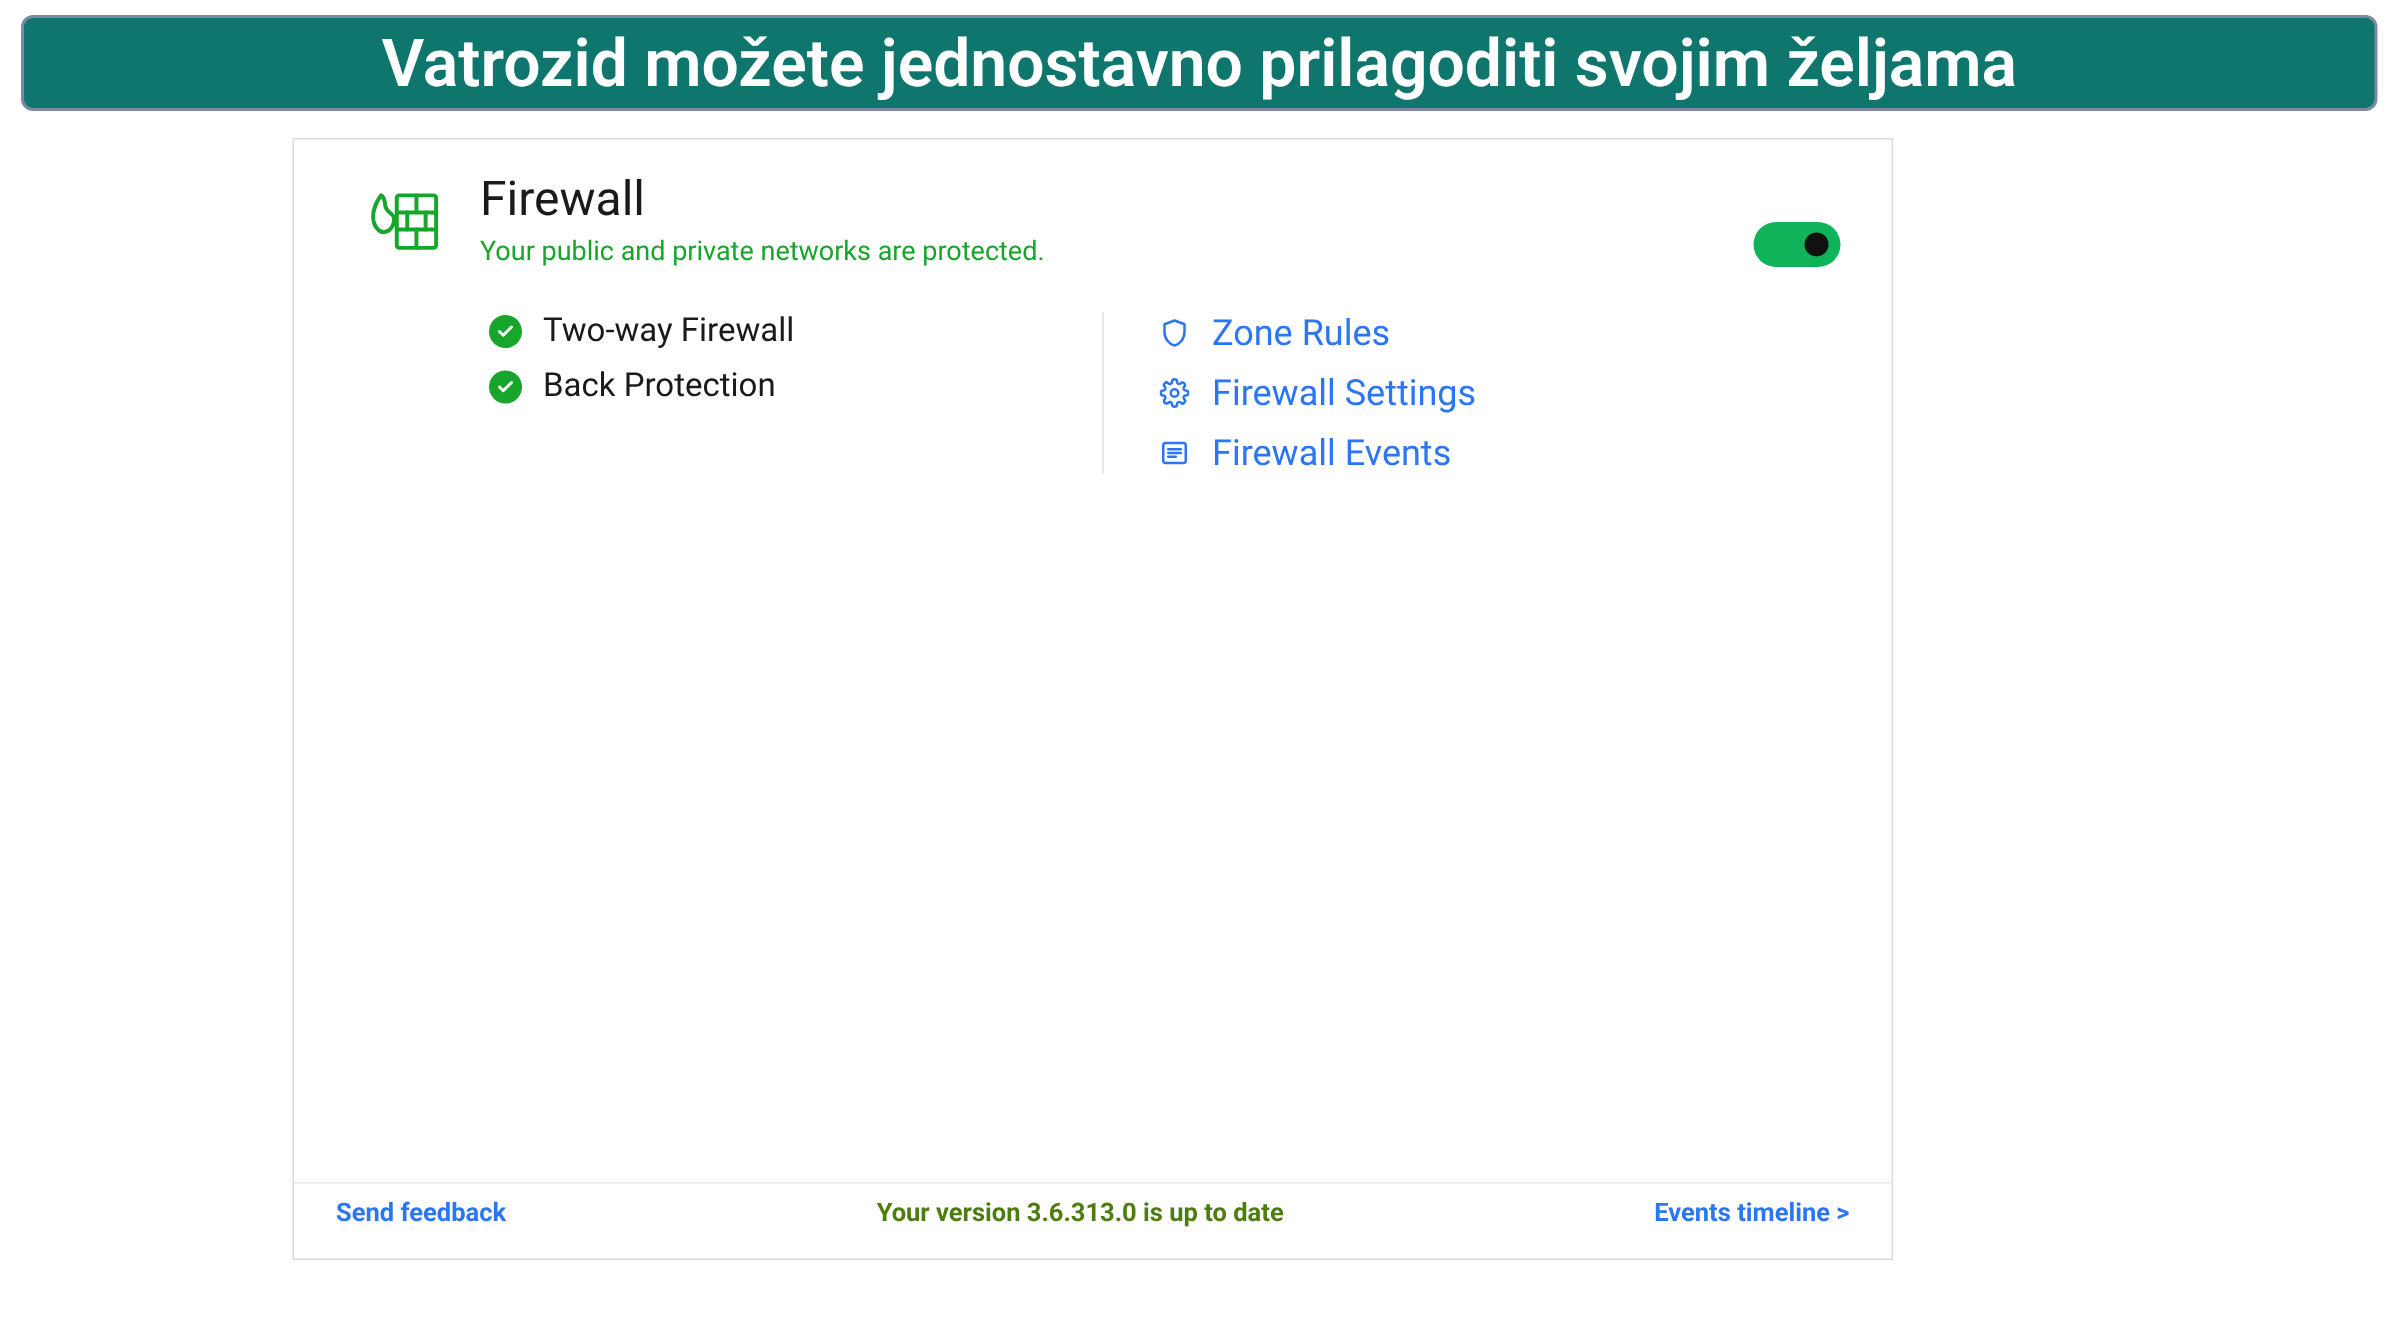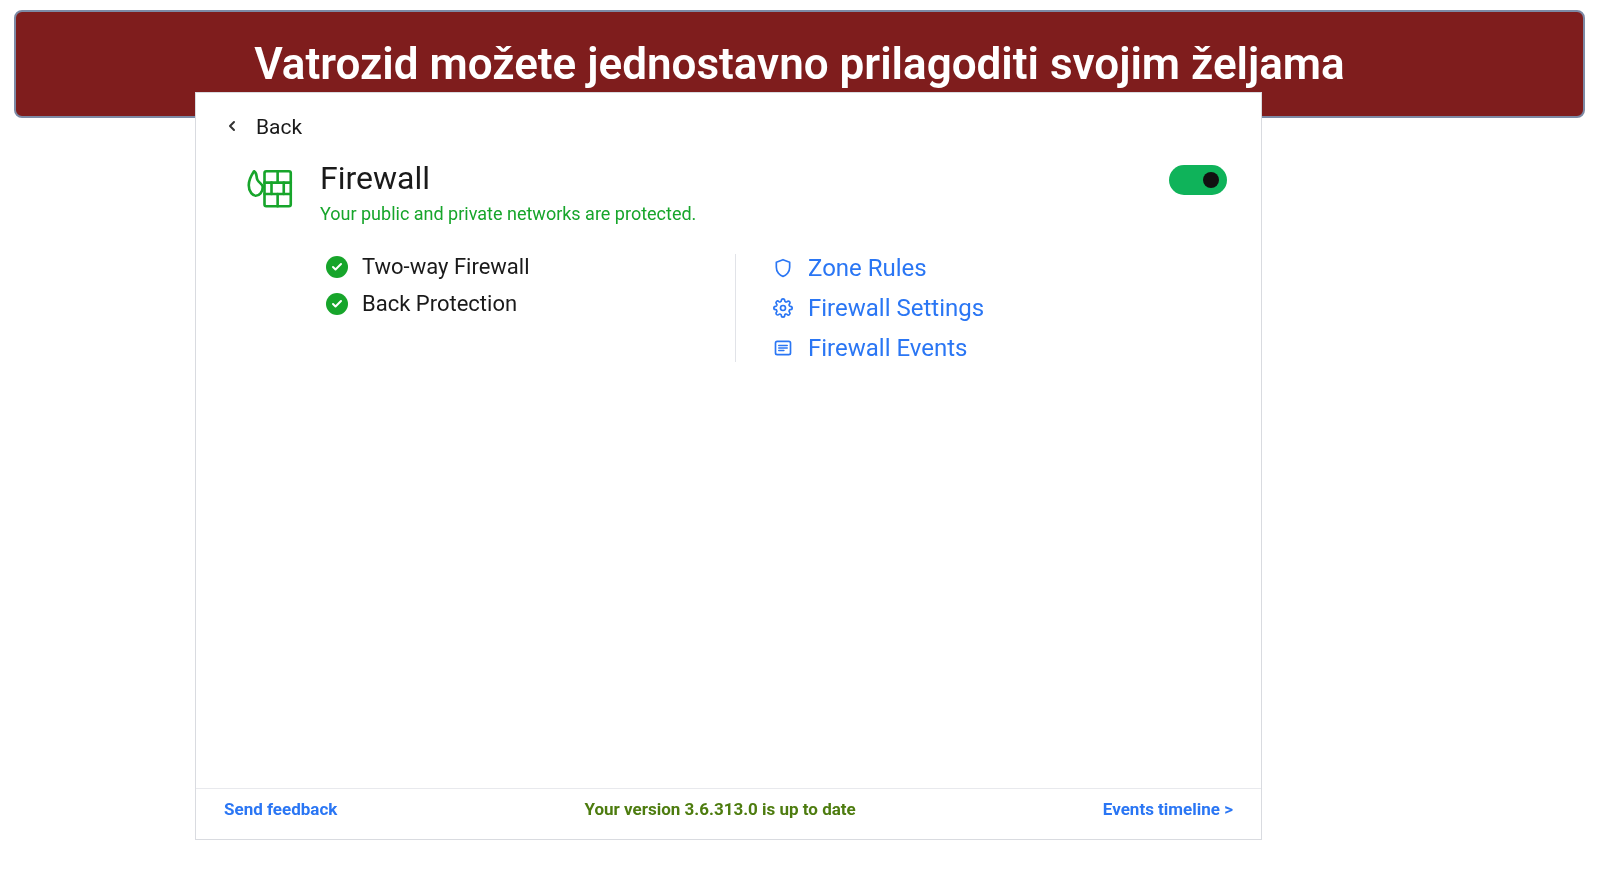--- a/index.html
+++ b/index.html
@@ -4,28 +4,28 @@
   <style>
     * { box-sizing: border-box; margin: 0; padding: 0; }
     body {
       font-family: -apple-system, BlinkMacSystemFont, "Segoe UI", Roboto, Arial, sans-serif;
       background: #ffffff;
       width: 1599px;
       height: 886px;
       position: relative;
     }
     .banner {
-      background: #7f1d1d;
+      background: #0f766e;
       border: 2px solid #7d8aa5;
       border-radius: 8px;
       color: #ffffff;
       font-size: 44px;
       font-weight: 600;
       text-align: center;
-      padding: 26px 10px;
+      padding: 4px 10px;
       margin: 10px 14px 0 14px;
     }
     .app-window {
       position: absolute;
       top: 92px;
       left: 195px;
       width: 1067px;
       height: 748px;
       border: 1px solid #d9dbe0;
       background: #ffffff;
@@ -44,21 +44,21 @@
       font-size: 20px;
       color: #333;
       line-height: 1;
     }
     .back-row .label {
       font-size: 21px;
       color: #1a1a1a;
     }
     .header-row {
       display: flex;
-      align-items: flex-start;
+      align-items: flex-end;
       padding: 20px 28px 0 44px;
       gap: 24px;
       position: relative;
     }
     .firewall-icon svg { width: 56px; height: 56px; }
     .header-text { flex: 1; }
     .page-title {
       font-size: 32px;
       font-weight: 400;
       color: #1a1a1a;
@@ -163,28 +163,20 @@
   </style>
 </head>
 <body>
 
 <div class="banner">
   <span>Vatrozid možete jednostavno prilagoditi svojim željama</span>
 </div>
 
 <div class="app-window">
 
-  <div class="back-row">
-    <span class="chev">
-      <svg viewBox="0 0 24 24" width="16" height="16" fill="none" stroke="#333" stroke-width="3" stroke-linecap="round" stroke-linejoin="round">
-          <polyline points="15 18 9 12 15 6"></polyline>
-        </svg>
-    </span>
-    <span class="label">Back</span>
-  </div>
 
   <div class="header-row">
     <div class="firewall-icon">
       <svg viewBox="0 0 64 64" fill="none" stroke="#17a52b" stroke-width="3" stroke-linecap="round" stroke-linejoin="round">
         <rect x="28" y="14" width="30" height="40" rx="2"></rect>
         <line x1="28" y1="27" x2="58" y2="27"></line>
         <line x1="28" y1="40" x2="58" y2="40"></line>
         <line x1="43" y1="14" x2="43" y2="27"></line>
         <line x1="36" y1="27" x2="36" y2="40"></line>
         <line x1="50" y1="27" x2="50" y2="40"></line>

